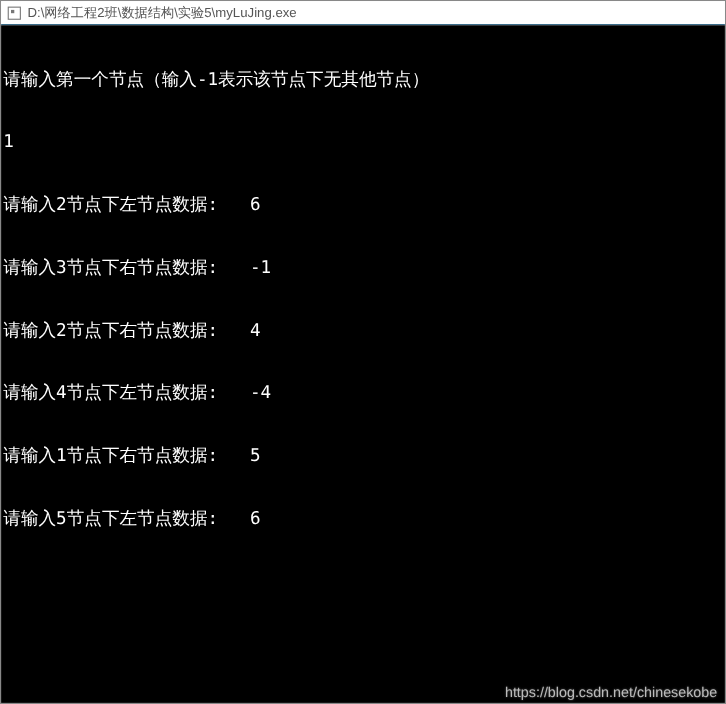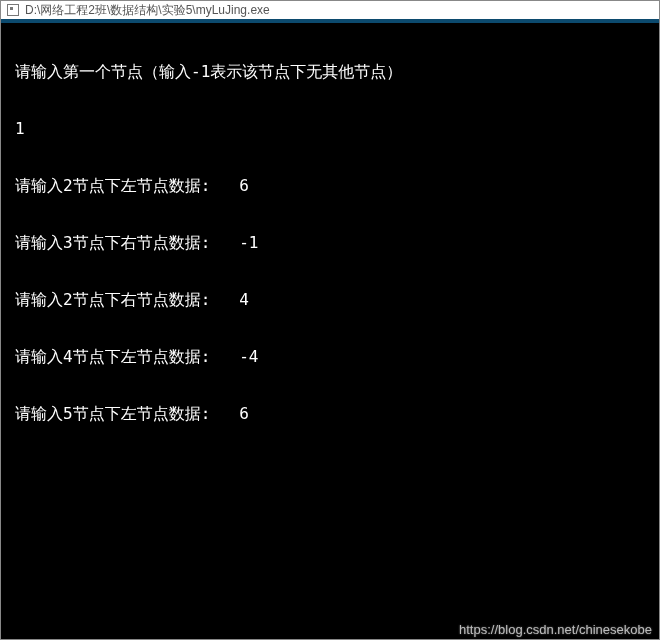--- a/index.html
+++ b/index.html
@@ -17,21 +17,21 @@
       border: 1px solid #888;
       display: flex;
       flex-direction: column;
     }
     .titlebar {
       background: #fff;
       height: 22px;
       display: flex;
       align-items: center;
       padding: 0 6px;
-      border-bottom: 4px solid #0c4a6e;
+      border-bottom: 1px solid #0c4a6e;
       font-size: 12px;
       color: #555;
     }
     .titlebar .icon {
       width: 12px;
       height: 12px;
       border: 1px solid #777;
       margin-right: 6px;
       display: inline-block;
       position: relative;
@@ -45,21 +45,21 @@
       height: 3px;
       background: #777;
     }
     .console {
       flex: 1;
       background: #000;
       color: #fff;
       font-family: "NSimSun", "SimSun", "Consolas", monospace;
       font-size: 16px;
       line-height: 19px;
-      padding: 1px 14px;
+      padding: 1px 2px;
       white-space: pre;
       overflow: hidden;
       position: relative;
     }
     .console .line { display: block; }
     .watermark {
       position: absolute;
       bottom: 3px;
       right: 8px;
       color: #bbb;
@@ -77,20 +77,21 @@
     <span class="icon"></span>
     <span>D:\网络工程2班\数据结构\实验5\myLuJing.exe</span>
   </div>
   <div class="console">
     <span class="line">请输入第一个节点（输入-1表示该节点下无其他节点）</span>
     <span class="line">1</span>
     <span class="line">请输入2节点下左节点数据:   6</span>
     <span class="line">请输入3节点下右节点数据:   -1</span>
     <span class="line">请输入2节点下右节点数据:   4</span>
     <span class="line">请输入4节点下左节点数据:   -4</span>
+    <span class="line">请输入1节点下右节点数据:   5</span>
     <span class="line">请输入5节点下左节点数据:   6</span>
     
     
     
     
     
     
     
     
     

